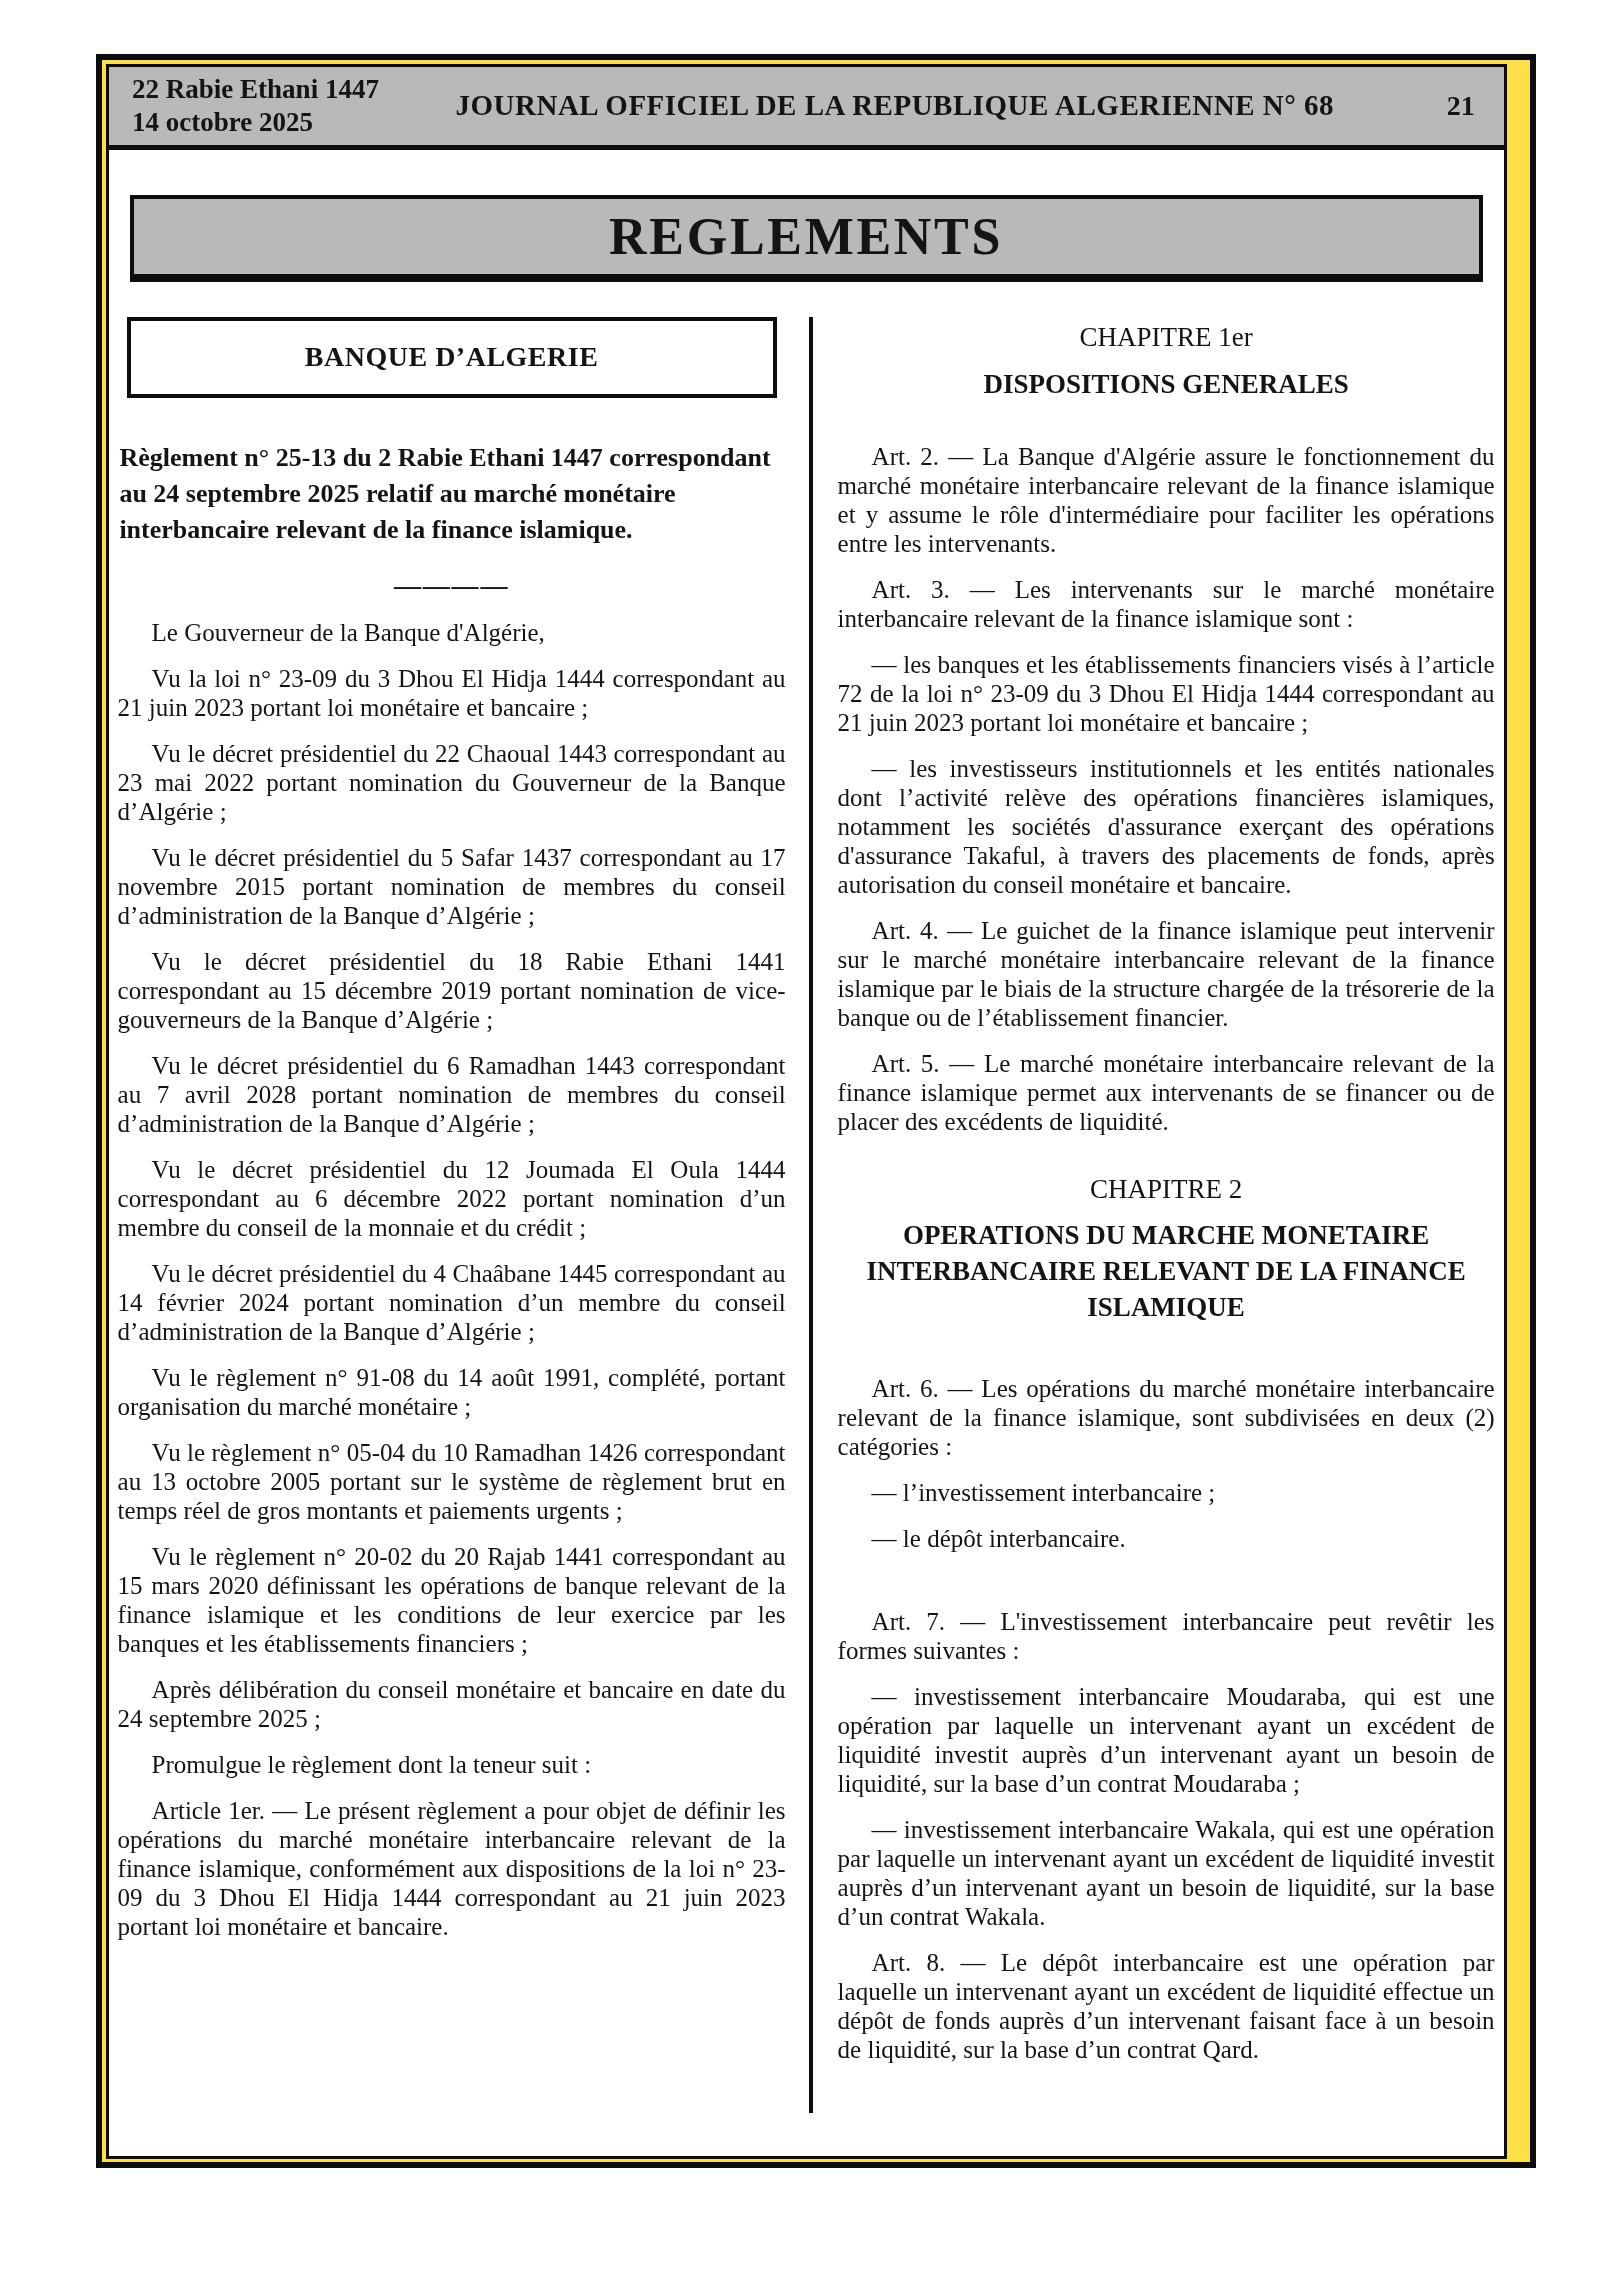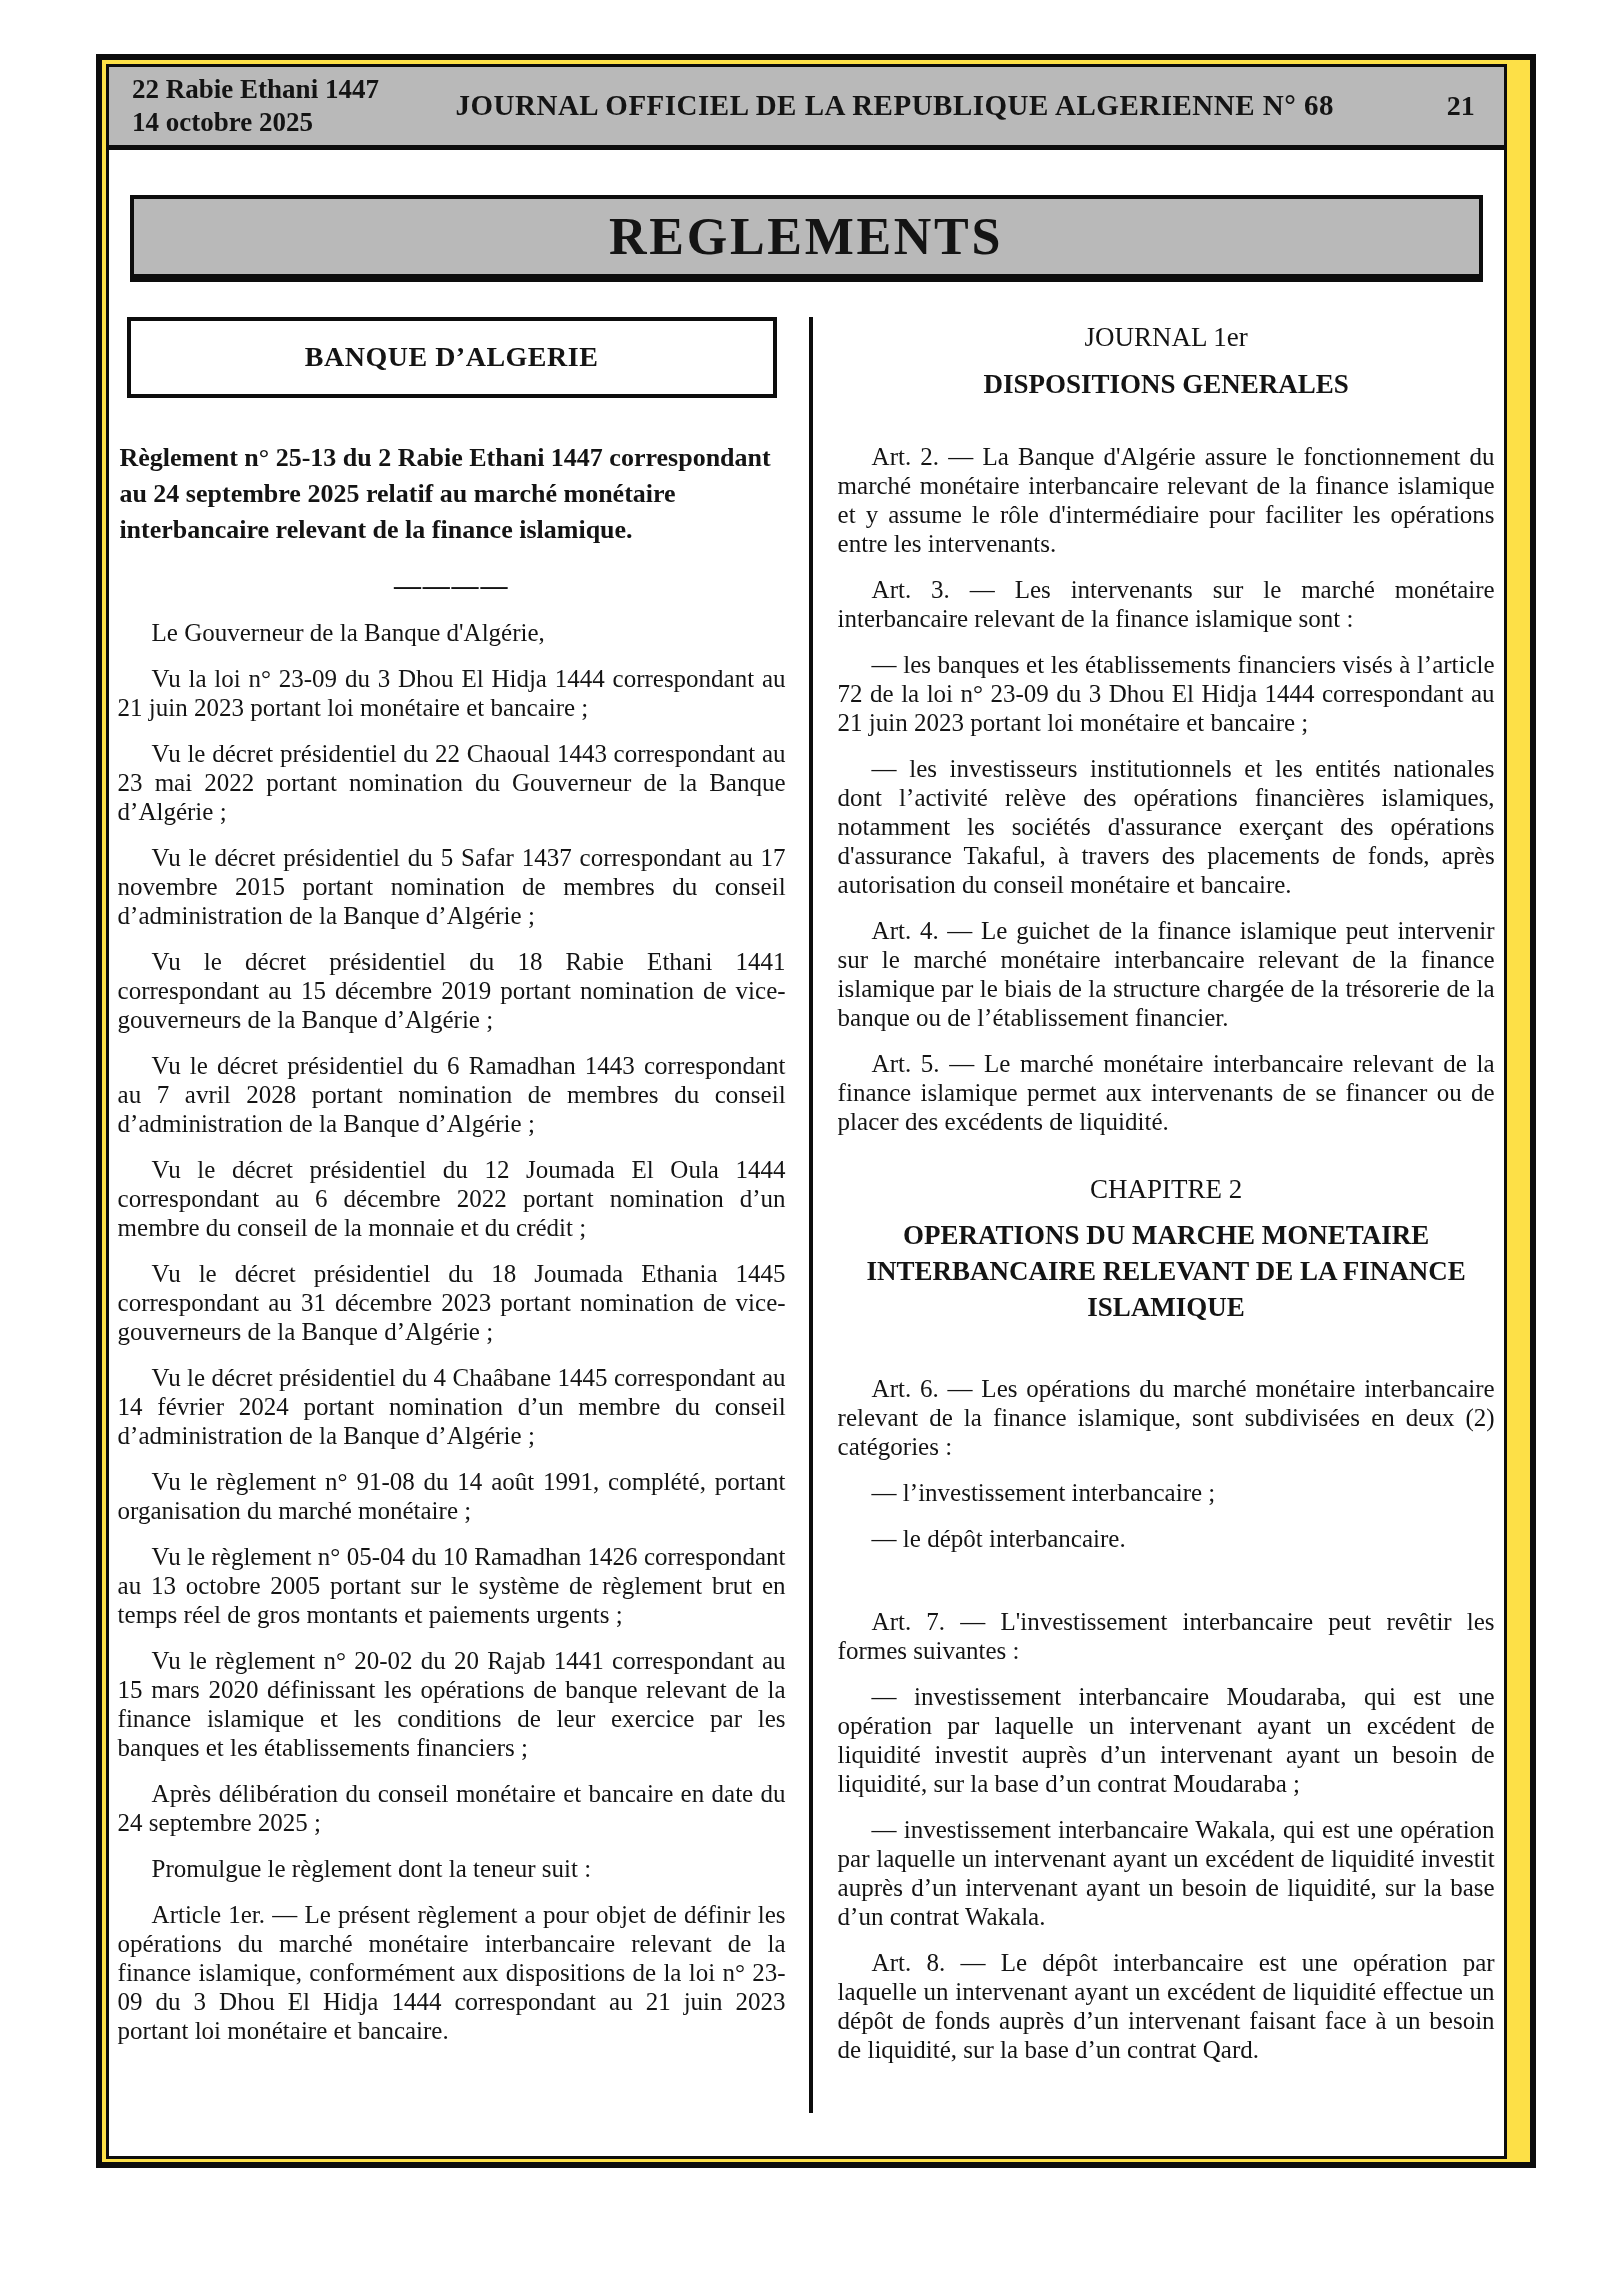--- a/index.html
+++ b/index.html
@@ -125,37 +125,36 @@
         <p class="reg-heading">Règlement n° 25-13 du 2 Rabie Ethani 1447 correspondant au 24 septembre 2025 relatif au marché monétaire interbancaire relevant de la finance islamique.</p>
         <div class="sep-dashes">————</div>
         <div>
             <p class="para">Le Gouverneur de la Banque d'Algérie,</p>
             <p class="para">Vu la loi n° 23-09 du 3 Dhou El Hidja 1444 correspondant au 21 juin 2023 portant loi monétaire et bancaire ;</p>
             <p class="para">Vu le décret présidentiel du 22 Chaoual 1443 correspondant au 23 mai 2022 portant nomination du Gouverneur de la Banque d’Algérie ;</p>
             <p class="para">Vu le décret présidentiel du 5 Safar 1437 correspondant au 17 novembre 2015 portant nomination de membres du conseil d’administration de la Banque d’Algérie ;</p>
             <p class="para">Vu le décret présidentiel du 18 Rabie Ethani 1441 correspondant au 15 décembre 2019 portant nomination de vice-gouverneurs de la Banque d’Algérie ;</p>
             <p class="para">Vu le décret présidentiel du 6 Ramadhan 1443 correspondant au 7 avril 2028 portant nomination de membres du conseil d’administration de la Banque d’Algérie ;</p>
             <p class="para">Vu le décret présidentiel du 12 Joumada El Oula 1444 correspondant au 6 décembre 2022 portant nomination d’un membre du conseil de la monnaie et du crédit ;</p>
-            <p class="para">Vu le décret présidentiel du 18 Joumada Ethania 1445 correspondant au 31 décembre 2023 portant nomination de vice-gouverneurs de la Banque d’Algérie ;</p>
             <p class="para">Vu le décret présidentiel du 4 Chaâbane 1445 correspondant au 14 février 2024 portant nomination d’un membre du conseil d’administration de la Banque d’Algérie ;</p>
             <p class="para">Vu le règlement n° 91-08 du 14 août 1991, complété, portant organisation du marché monétaire ;</p>
             <p class="para">Vu le règlement n° 05-04 du 10 Ramadhan 1426 correspondant au 13 octobre 2005 portant sur le système de règlement brut en temps réel de gros montants et paiements urgents ;</p>
             <p class="para">Vu le règlement n° 20-02 du 20 Rajab 1441 correspondant au 15 mars 2020 définissant les opérations de banque relevant de la finance islamique et les conditions de leur exercice par les banques et les établissements financiers ;</p>
             <p class="para">Après délibération du conseil monétaire et bancaire en date du 24 septembre 2025 ;</p>
             <p class="para bold">Promulgue le règlement dont la teneur suit :</p>
             <p class="para">Article 1er. — Le présent règlement a pour objet de définir les opérations du marché monétaire interbancaire relevant de la finance islamique, conformément aux dispositions de la loi n° 23-09 du 3 Dhou El Hidja 1444 correspondant au 21 juin 2023 portant loi monétaire et bancaire.</p>
           </div>
       </div>
 
       <div class="col-gap-a"></div>
       <div class="divider"></div>
       <div class="col-gap-b"></div>
 
       <div class="col-right">
-        <div class="chap-label">JOURNAL 1er</div>
+        <div class="chap-label">CHAPITRE 1er</div>
         <div class="chap-title">DISPOSITIONS GENERALES</div>
         <div>
             <p class="para first-art">Art. 2. — La Banque d'Algérie assure le fonctionnement du marché monétaire interbancaire relevant de la finance islamique et y assume le rôle d'intermédiaire pour faciliter les opérations entre les intervenants.</p>
             <p class="para">Art. 3. — Les intervenants sur le marché monétaire interbancaire relevant de la finance islamique sont :</p>
             <p class="para">— les banques et les établissements financiers visés à l’article 72 de la loi n° 23-09 du 3 Dhou El Hidja 1444 correspondant au 21 juin 2023 portant loi monétaire et bancaire ;</p>
             <p class="para">— les investisseurs institutionnels et les entités nationales dont l’activité relève des opérations financières islamiques, notamment les sociétés d'assurance exerçant des opérations d'assurance Takaful, à travers des placements de fonds, après autorisation du conseil monétaire et bancaire.</p>
             <p class="para">Art. 4. — Le guichet de la finance islamique peut intervenir sur le marché monétaire interbancaire relevant de la finance islamique par le biais de la structure chargée de la trésorerie de la banque ou de l’établissement financier.</p>
             <p class="para">Art. 5. — Le marché monétaire interbancaire relevant de la finance islamique permet aux intervenants de se financer ou de placer des excédents de liquidité.</p>
           </div>
         <div class="chap-label chap2-label">CHAPITRE 2</div>

